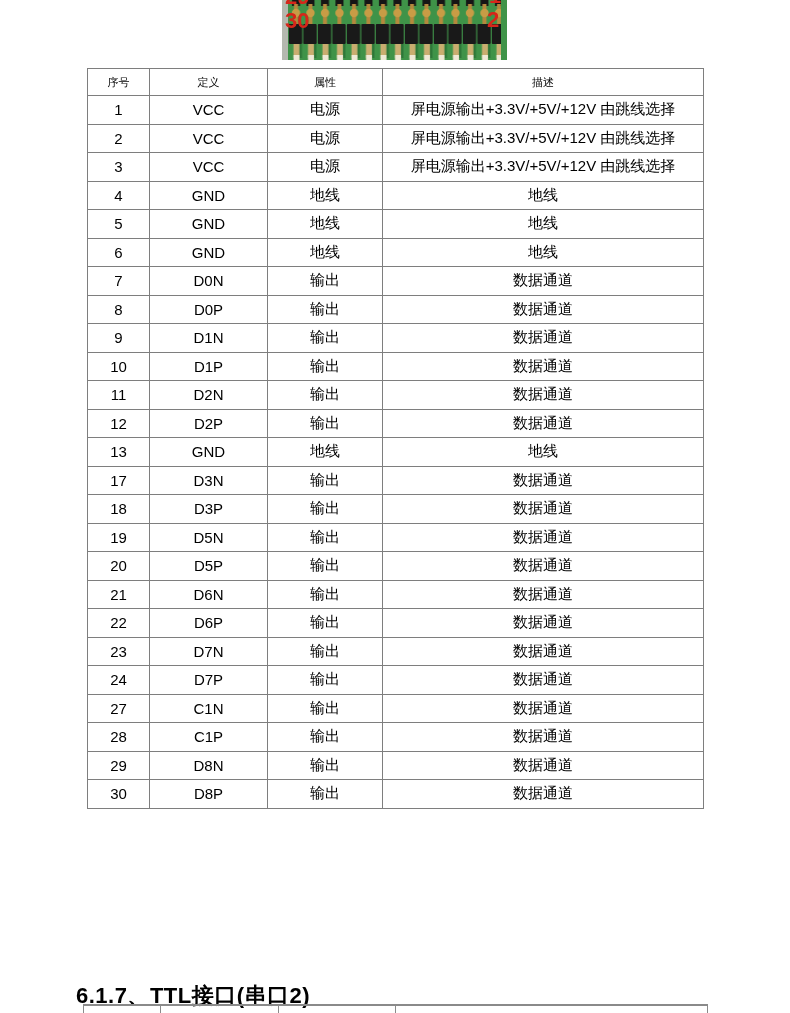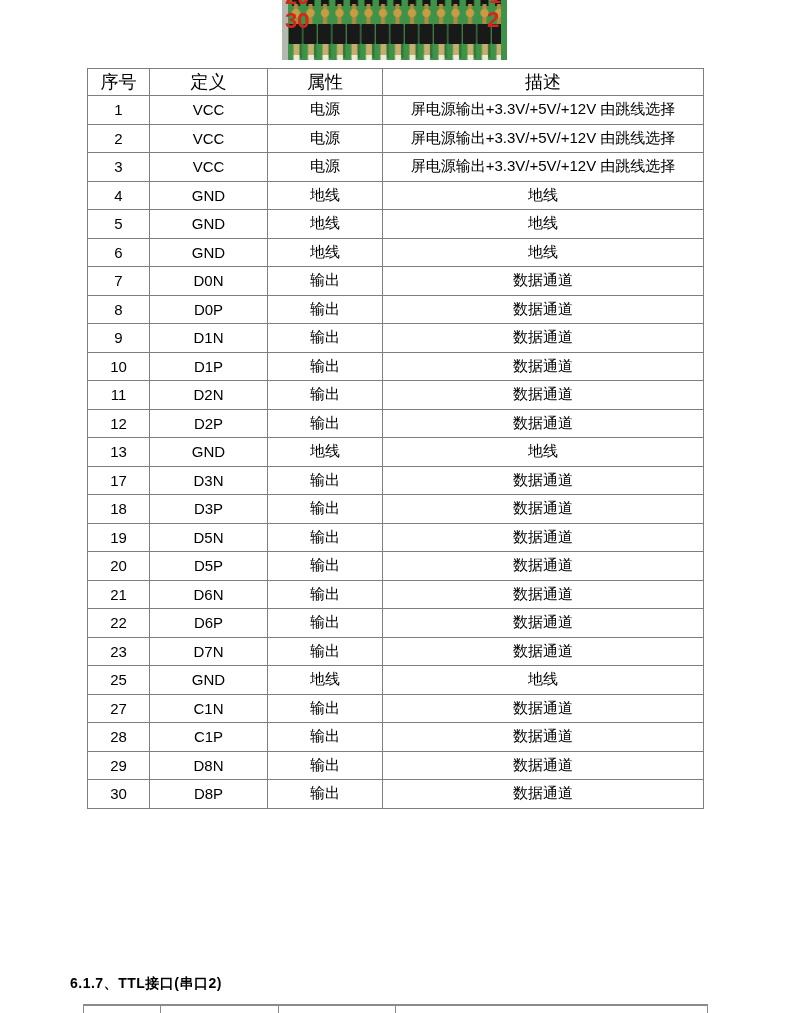--- a/index.html
+++ b/index.html
@@ -21,27 +21,27 @@
     position:absolute;left:87px;top:68px;width:616px;
     border-collapse:collapse;table-layout:fixed;
     font-size:15px;
   }
   .pin-table th,.pin-table td{
     border:1px solid #7e7e7e;
     text-align:center;vertical-align:middle;
     padding:0;font-weight:400;
     white-space:nowrap;overflow:hidden;
   }
-  .pin-table th{height:26px;font-size:18px;}
+  .pin-table th{height:26px;font-size:11px;}
   .pin-table td{height:27.5px;}
 
   
   .section-heading{
-    position:absolute;left:62px;top:967px;margin:8px;
-    font-size:14px;font-weight:700;letter-spacing:0.5px;
+    position:absolute;left:62px;top:967px;margin:14px;
+    font-size:22px;font-weight:700;letter-spacing:0.5px;
   }
 
   
   .next-table-edge{
     position:absolute;left:83px;top:1004px;width:625px;height:9px;
     border-top:2px solid #8a8a8a;overflow:hidden;
   }
   .next-table-edge .v{
     position:absolute;top:0;width:1px;height:9px;background:#8a8a8a;
   }
@@ -212,24 +212,24 @@
         <td>输出</td>
         <td>数据通道</td>
       </tr>
       <tr>
         <td>23</td>
         <td>D7N</td>
         <td>输出</td>
         <td>数据通道</td>
       </tr>
       <tr>
-        <td>25</td>
-        <td>GND</td>
-        <td>地线</td>
-        <td>地线</td>
+        <td>24</td>
+        <td>D7P</td>
+        <td>输出</td>
+        <td>数据通道</td>
       </tr>
       <tr>
         <td>27</td>
         <td>C1N</td>
         <td>输出</td>
         <td>数据通道</td>
       </tr>
       <tr>
         <td>28</td>
         <td>C1P</td>

